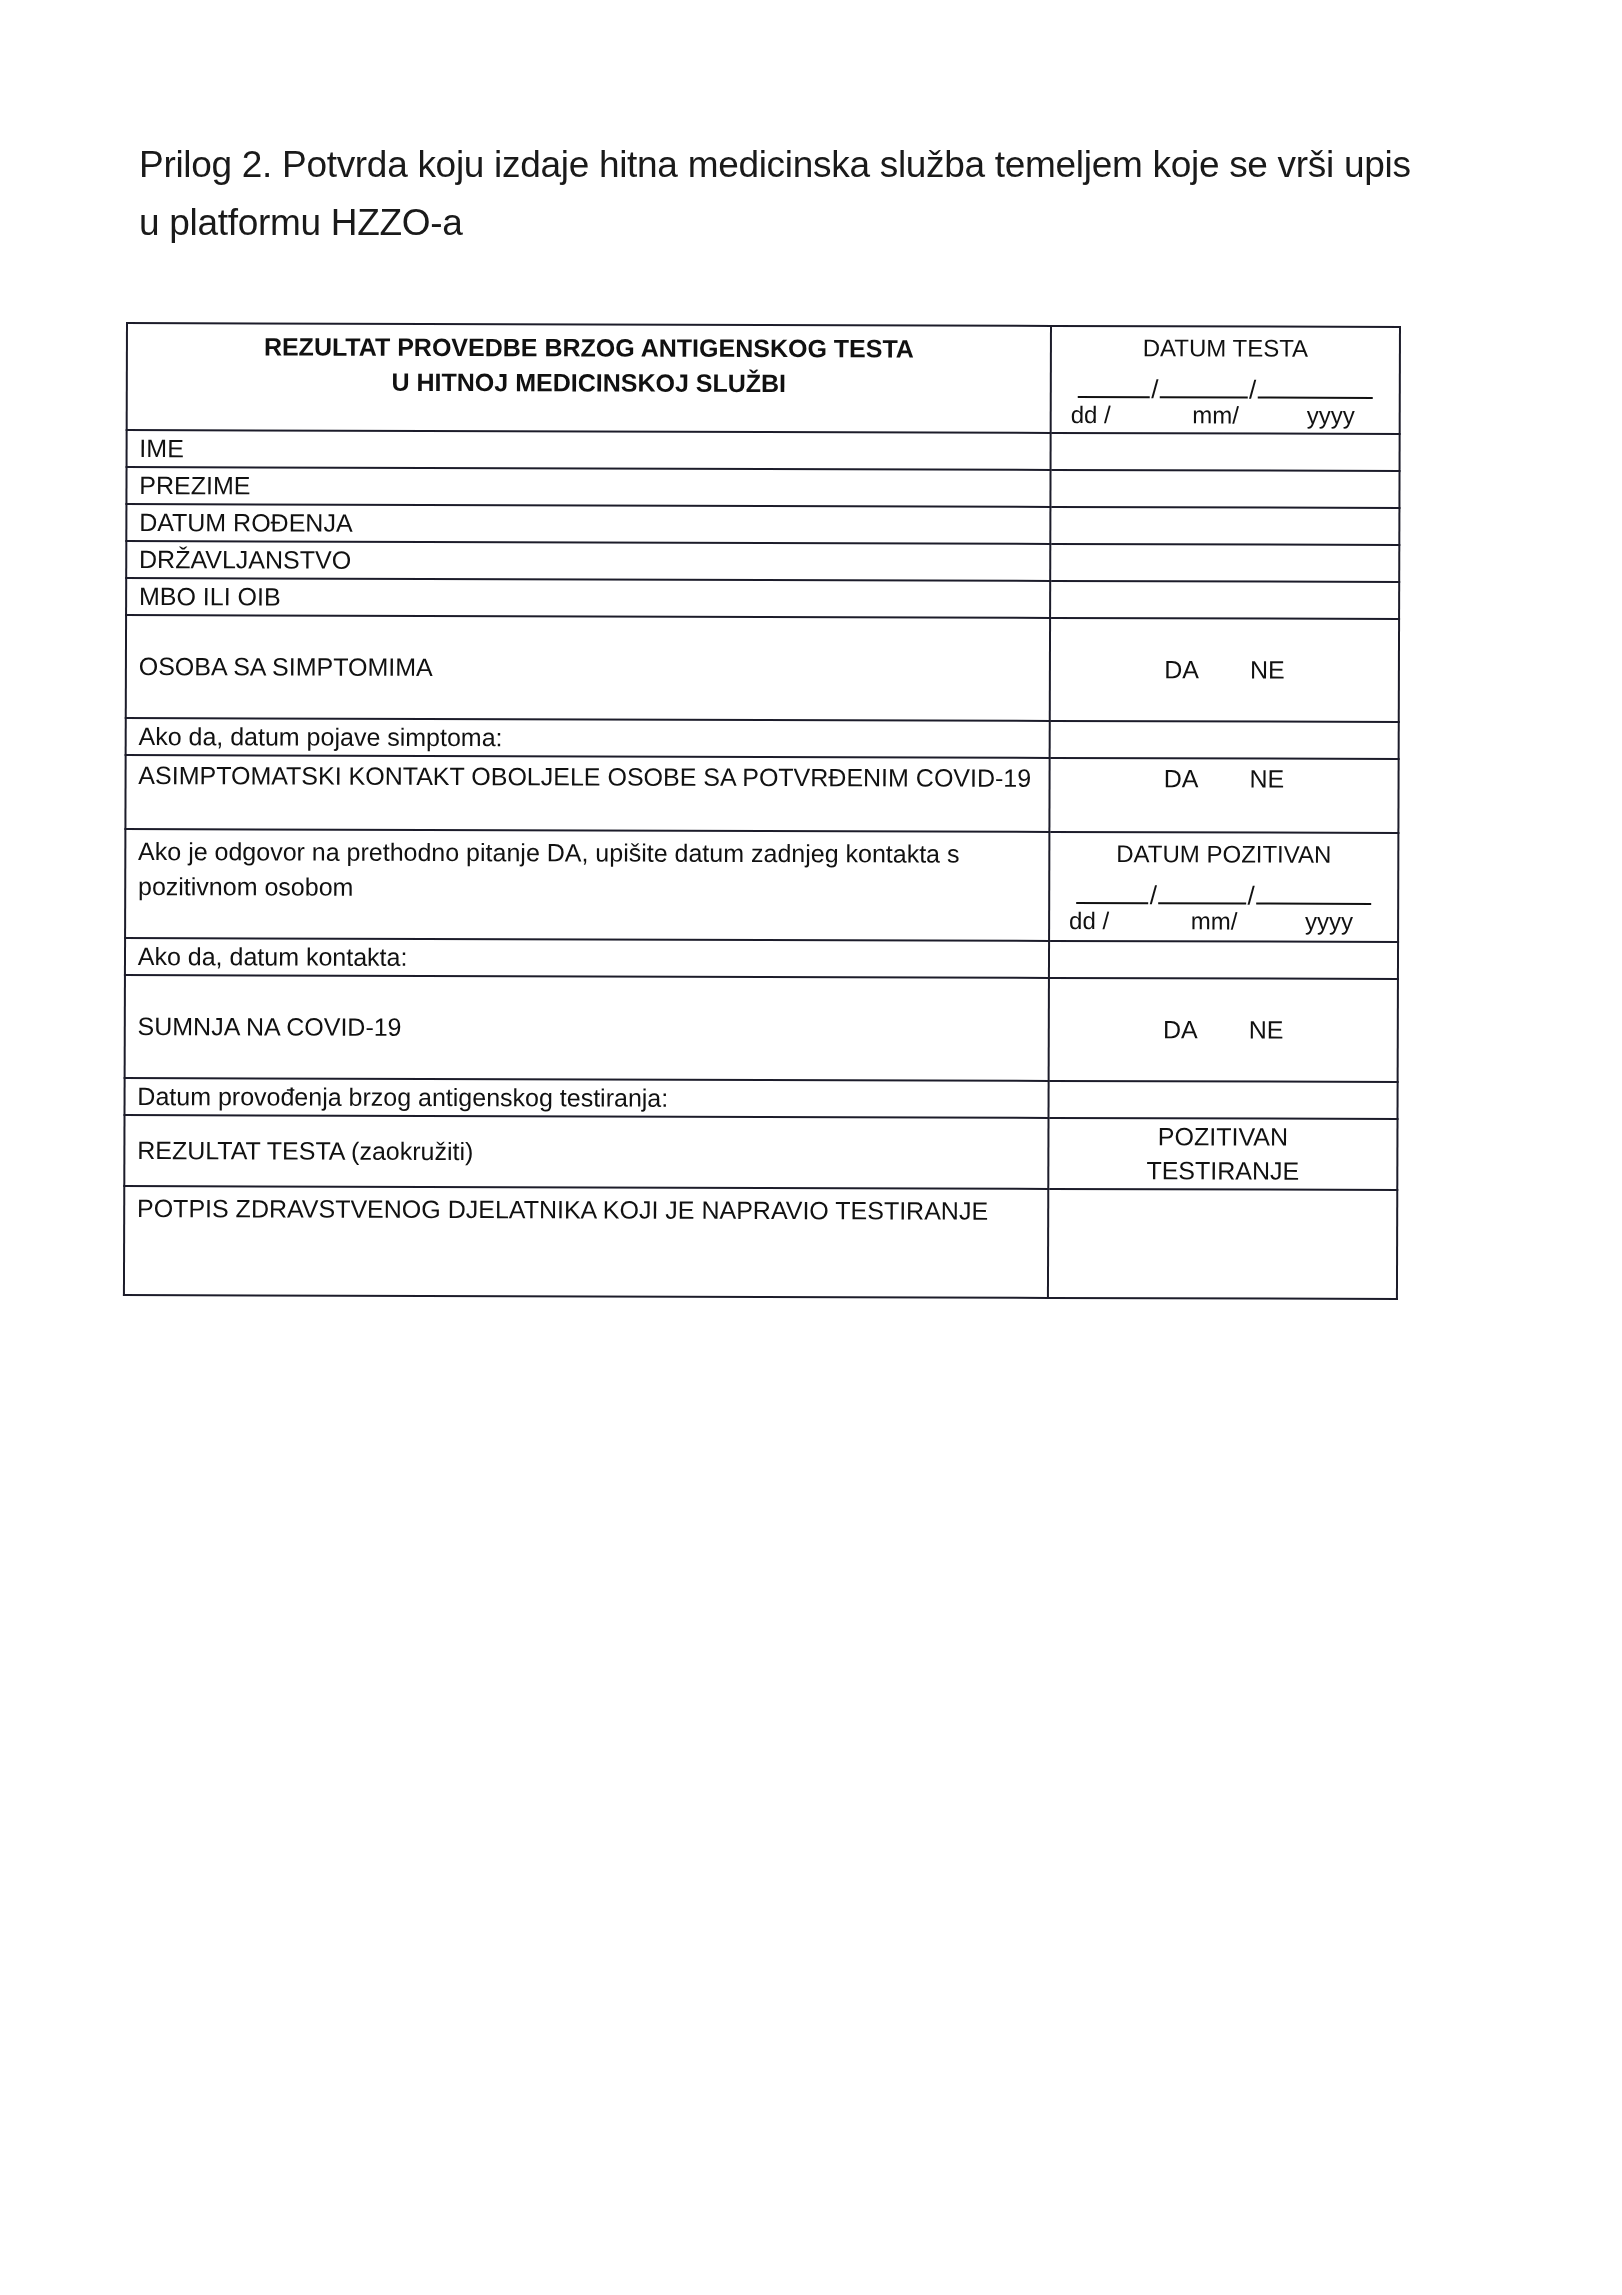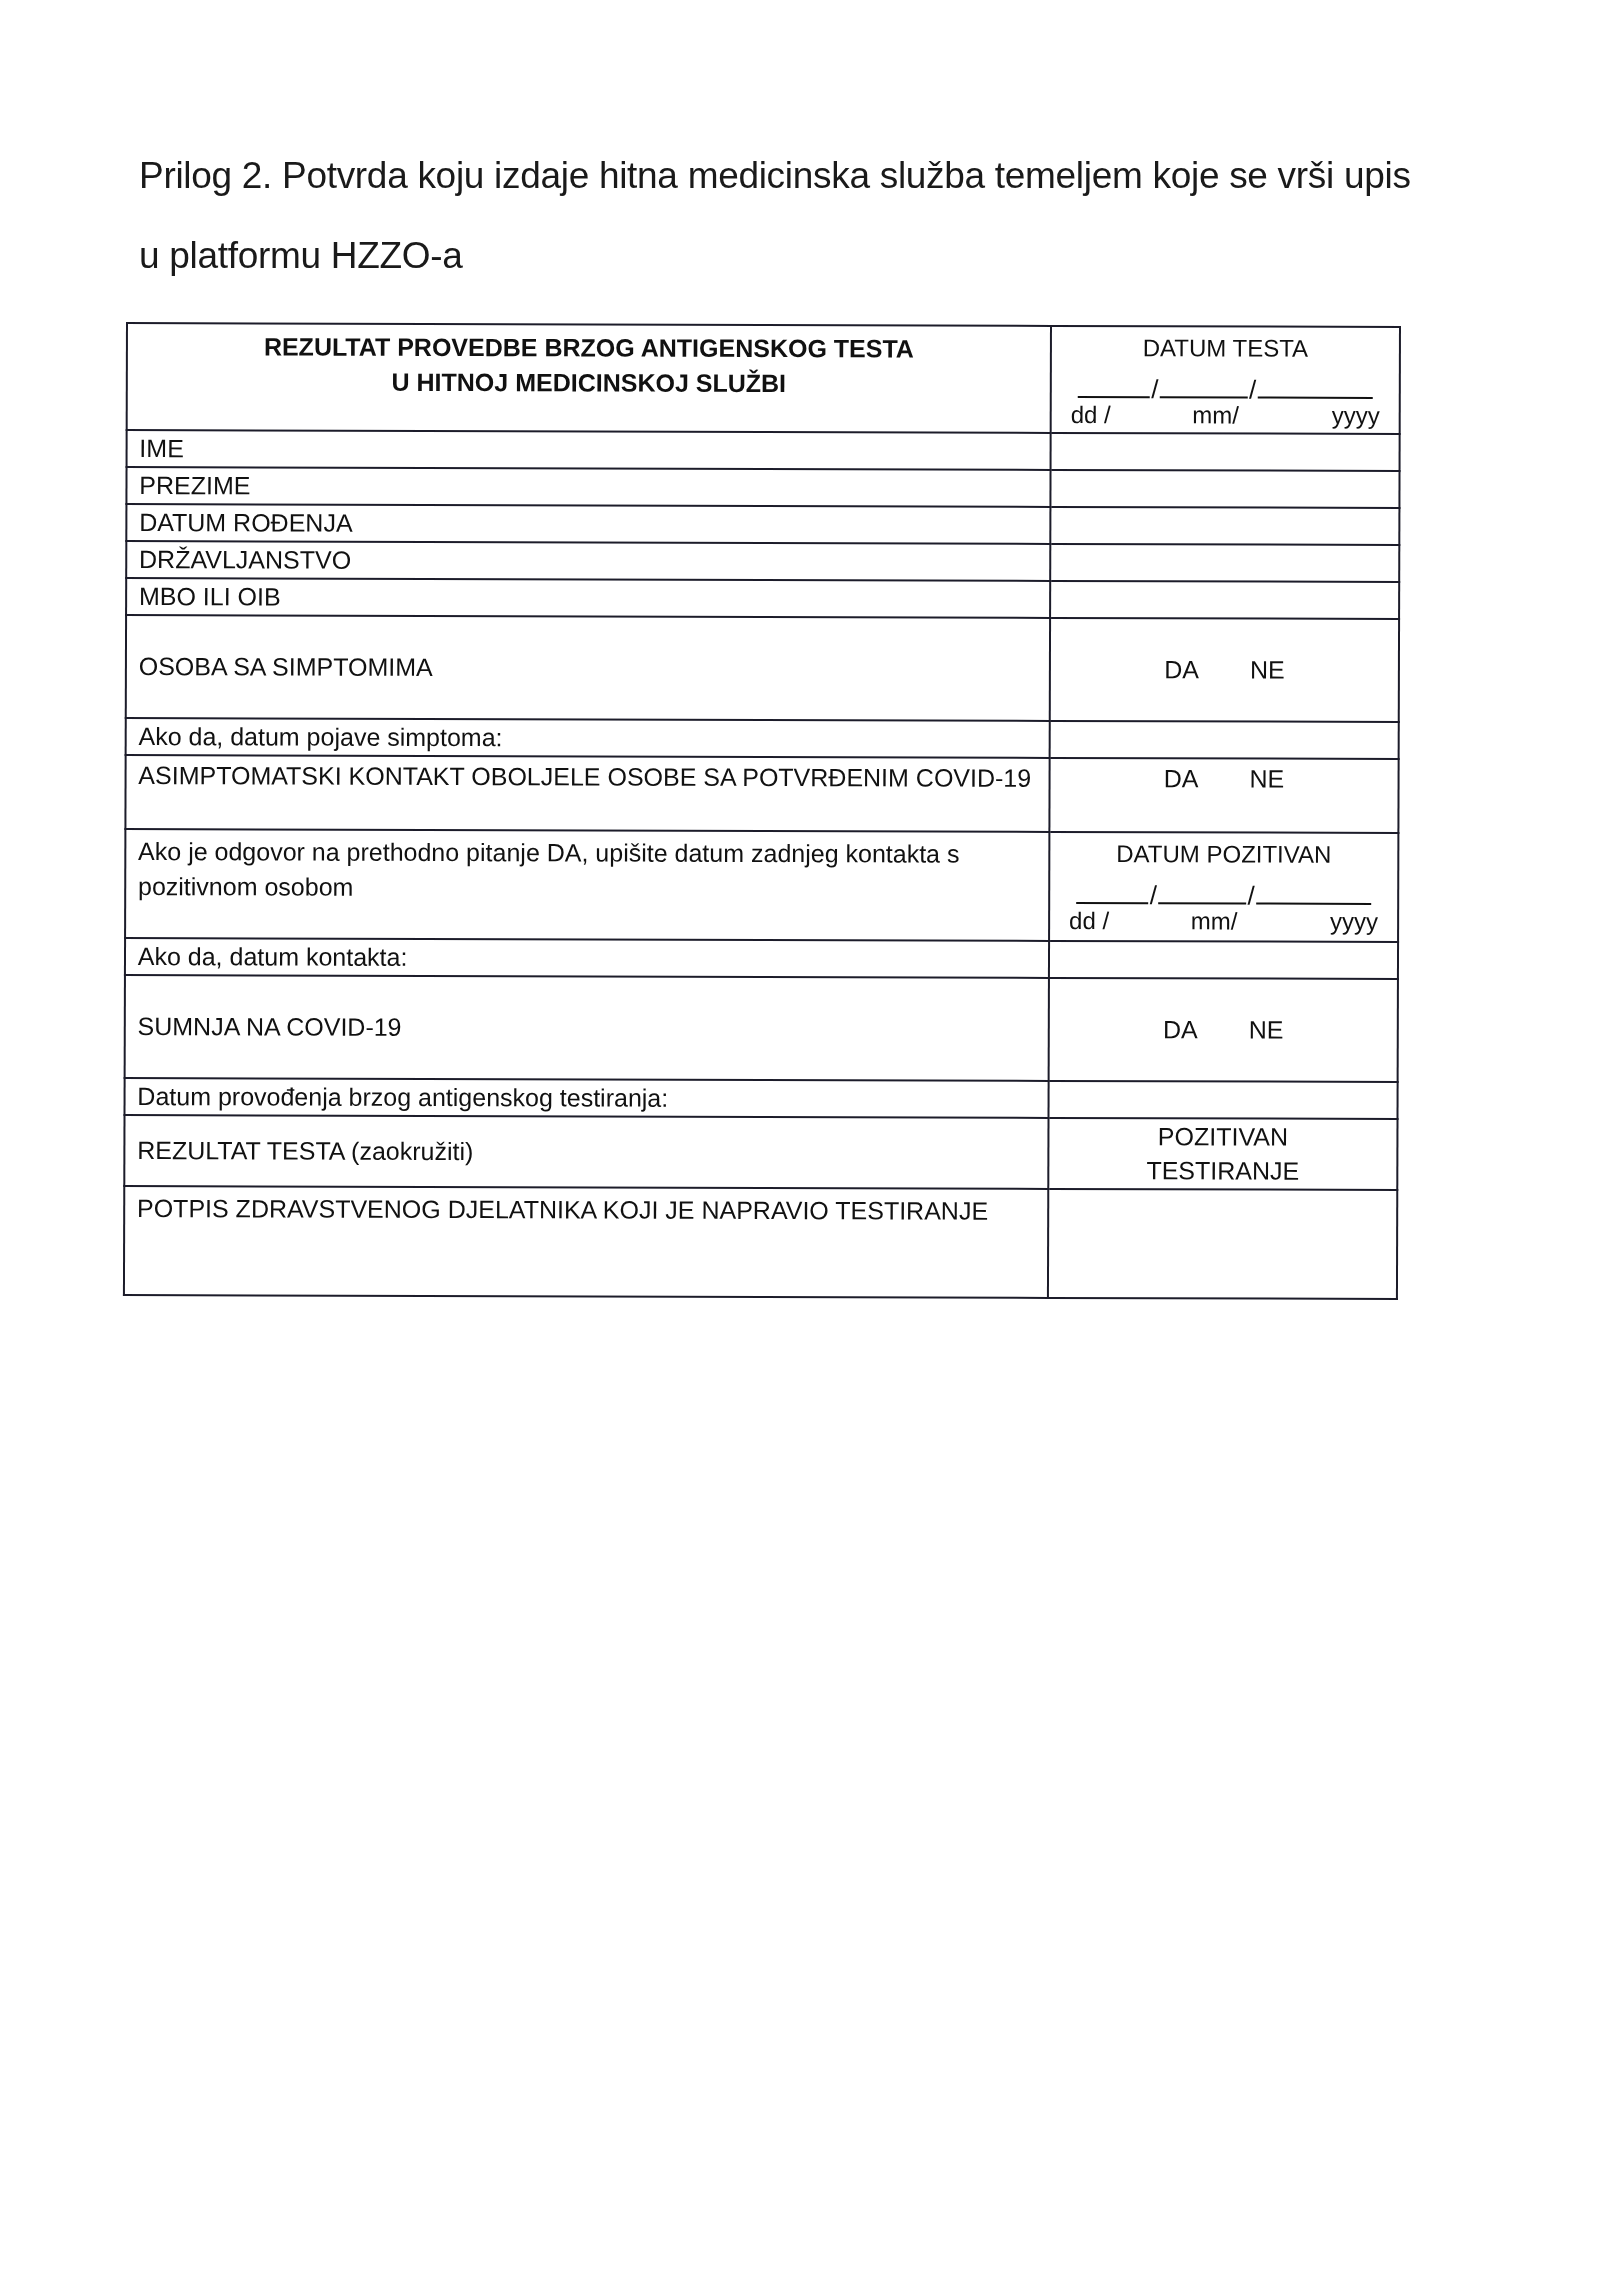--- a/index.html
+++ b/index.html
@@ -14,21 +14,21 @@
     overflow: hidden;
     font-family: "Liberation Sans", "DejaVu Sans", sans-serif;
     color: #111111;
   }
   .page-title {
     position: absolute;
     left: 139px;
     top: 136px;
     width: 1276px;
     font-size: 37px;
-    line-height: 80px;
+    line-height: 58px;
     font-weight: normal;
     color: #1a1a1a;
     letter-spacing: -0.3px;
     margin: 0;
   }
   .form-table {
     position: absolute;
     left: 126px;
     top: 322px;
     width: 1273px;
@@ -83,21 +83,21 @@
     margin: 0 1.3px;
     transform: translateY(3.9px);
   }
   .date-fmt {
     display: flex;
     gap: 17px;
   }
   .date-fmt span { display: inline-block; }
   .fmt-dd { width: 79px; text-align: left; }
   .fmt-mm { width: 98px; }
-  .fmt-yy { width: 98px; text-align: right; }
+  .fmt-yy { width: 98px; }
   .yes-no {
     display: flex;
     justify-content: center;
     gap: 51px;
   }
   .result-opts {
     display: flex;
     flex-direction: column;
     align-items: center;
     line-height: 34px;

